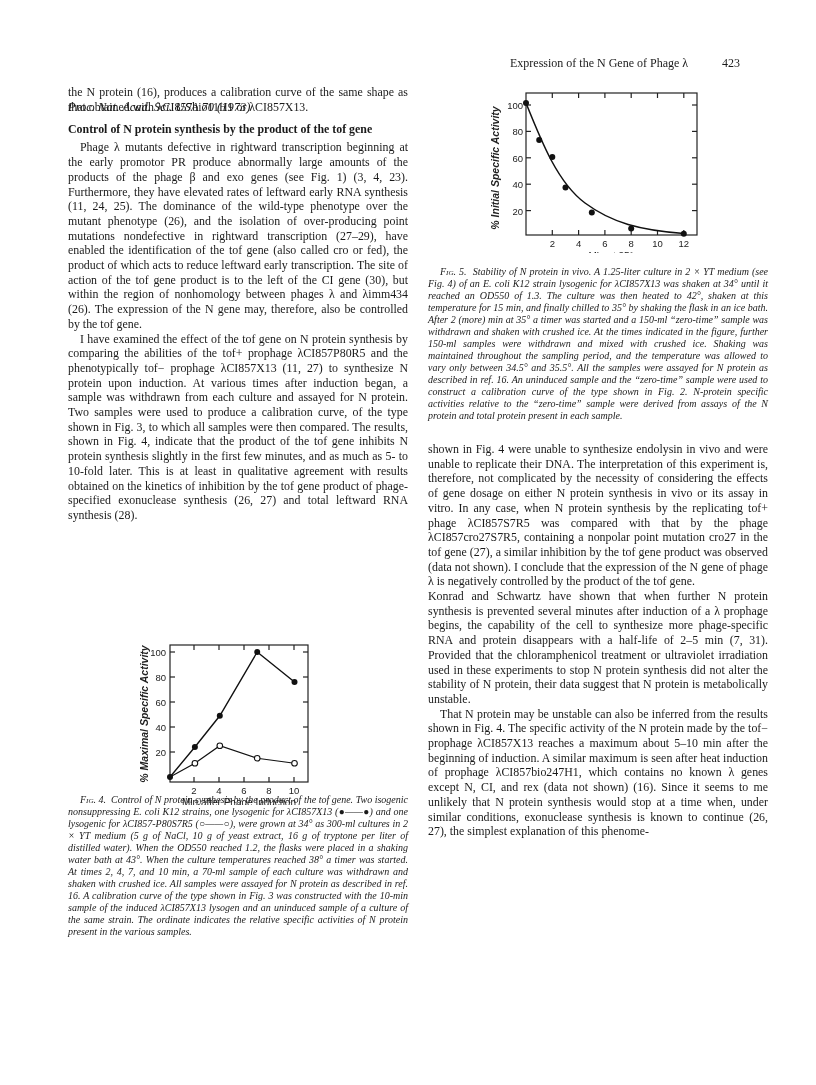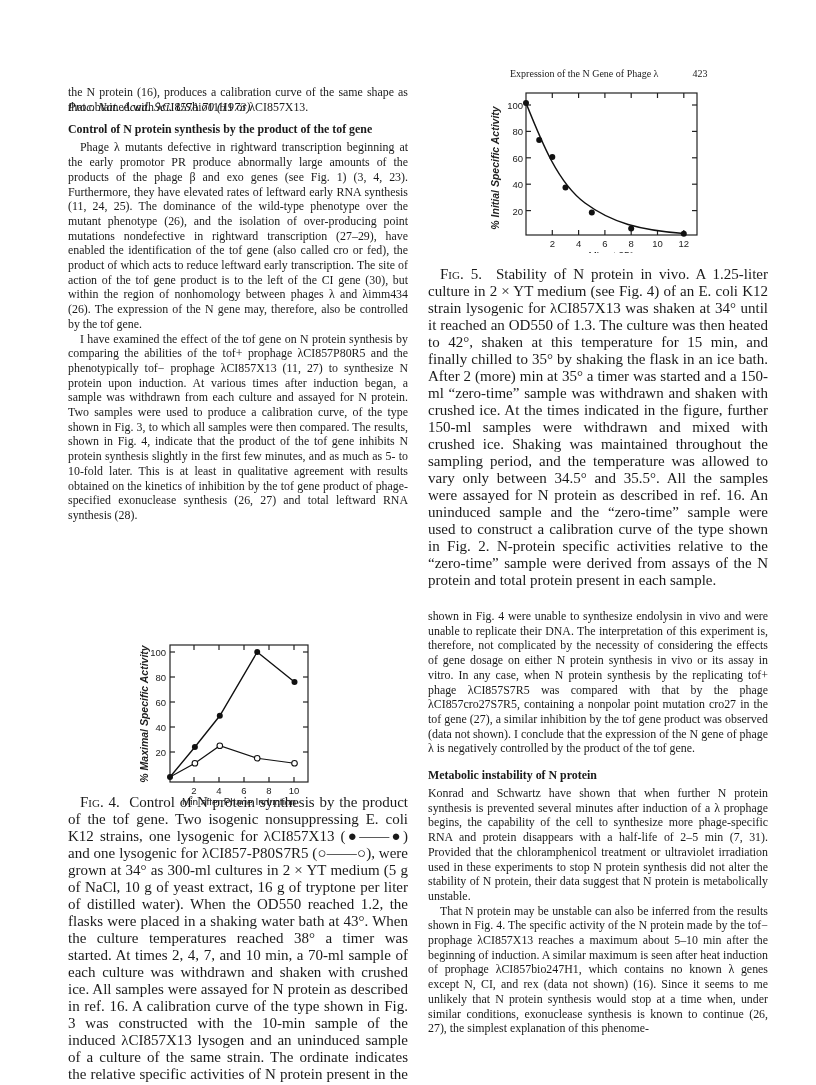--- a/index.html
+++ b/index.html
@@ -1,26 +1,26 @@
 <!DOCTYPE html>
 <html><head>
 <meta charset="utf-8">
 <style>
   html, body { margin: 0; padding: 0; background: #ffffff; }
   body { width: 816px; height: 1085px; position: relative; overflow: hidden;
          font-family: "Liberation Serif", "DejaVu Serif", serif; color: #1a1a1a; }
   .abs { position: absolute; }
   .header-left { left: 68px; top: 52px; font-size: 12.5px; font-style: italic; margin-top: 48px; }
-  .header-right { left: 510px; top: 68px; font-size: 10px; }
+  .header-right { left: 510px; top: 56px; font-size: 12px; }
   .header-right .pg { margin-left: 34px; }
   .col { position: absolute; width: 340px; font-size: 11.9px; line-height: 14.7px; text-align: justify; }
   .col p { margin: 0; }
   .col p.ind { text-indent: 12px; }
   .sec { font-weight: bold; margin: 8px 0 4px 0; line-height: 14px; }
-  .cap { font-size: 15px; line-height: 17px; text-align: justify; }
+  .cap { font-size: 10px; line-height: 12px; text-align: justify; font-style: italic; }
   .cap .fig { font-variant: small-caps; }
   svg text { font-family: "Liberation Sans", "DejaVu Sans", sans-serif; }
 </style>
 </head>
 <body>
 
 <div class="abs header-left">Proc. Nat. Acad. Sci. USA 70 (1973)</div>
 <div class="abs header-right">
   <span>Expression of the N Gene of Phage λ</span><span class="pg">423</span>
 </div>
@@ -147,16 +147,15 @@
     <circle cx="193.8" cy="145.7" r="3"></circle>
   </g>
 </svg>
 
 <div class="col" style="left:428px; top:266px;">
   <div class="cap">
     <p class="ind"><span class="fig">Fig. 5.</span>&nbsp;&nbsp;<span>Stability of N protein in vivo. A 1.25-liter culture in 2 × YT medium (see Fig. 4) of an E. coli K12 strain lysogenic for λCI857X13 was shaken at 34° until it reached an OD550 of 1.3. The culture was then heated to 42°, shaken at this temperature for 15 min, and finally chilled to 35° by shaking the flask in an ice bath. After 2 (more) min at 35° a timer was started and a 150-ml “zero-time” sample was withdrawn and shaken with crushed ice. At the times indicated in the figure, further 150-ml samples were withdrawn and mixed with crushed ice. Shaking was maintained throughout the sampling period, and the temperature was allowed to vary only between 34.5° and 35.5°. All the samples were assayed for N protein as described in ref. 16. An uninduced sample and the “zero-time” sample were used to construct a calibration curve of the type shown in Fig. 2. N-protein specific activities relative to the “zero-time” sample were derived from assays of the N protein and total protein present in each sample.</span></p>
   </div>
   <div style="height:20px;"></div>
   <p>shown in Fig. 4 were unable to synthesize endolysin in vivo and were unable to replicate their DNA. The interpretation of this experiment is, therefore, not complicated by the necessity of considering the effects of gene dosage on either N protein synthesis in vivo or its assay in vitro. In any case, when N protein synthesis by the replicating tof+ phage λCI857S7R5 was compared with that by the phage λCI857cro27S7R5, containing a nonpolar point mutation cro27 in the tof gene (27), a similar inhibition by the tof gene product was observed (data not shown). I conclude that the expression of the N gene of phage λ is negatively controlled by the product of the tof gene.</p>
-  <div class="sec" style="margin-top:12px;">Metabolic instability of N protein</div>
   <p>Konrad and Schwartz have shown that when further N protein synthesis is prevented several minutes after induction of a λ prophage begins, the capability of the cell to synthesize more phage-specific RNA and protein disappears with a half-life of 2–5 min (7, 31). Provided that the chloramphenicol treatment or ultraviolet irradiation used in these experiments to stop N protein synthesis did not alter the stability of N protein, their data suggest that N protein is metabolically unstable.</p>
   <p class="ind">That N protein may be unstable can also be inferred from the results shown in Fig. 4. The specific activity of the N protein made by the tof− prophage λCI857X13 reaches a maximum about 5–10 min after the beginning of induction. A similar maximum is seen after heat induction of prophage λCI857bio247H1, which contains no known λ genes except N, CI, and rex (data not shown) (16). Since it seems to me unlikely that N protein synthesis would stop at a time when, under similar conditions, exonuclease synthesis is known to continue (26, 27), the simplest explanation of this phenome-</p>
 </div>
 
 </body></html>

